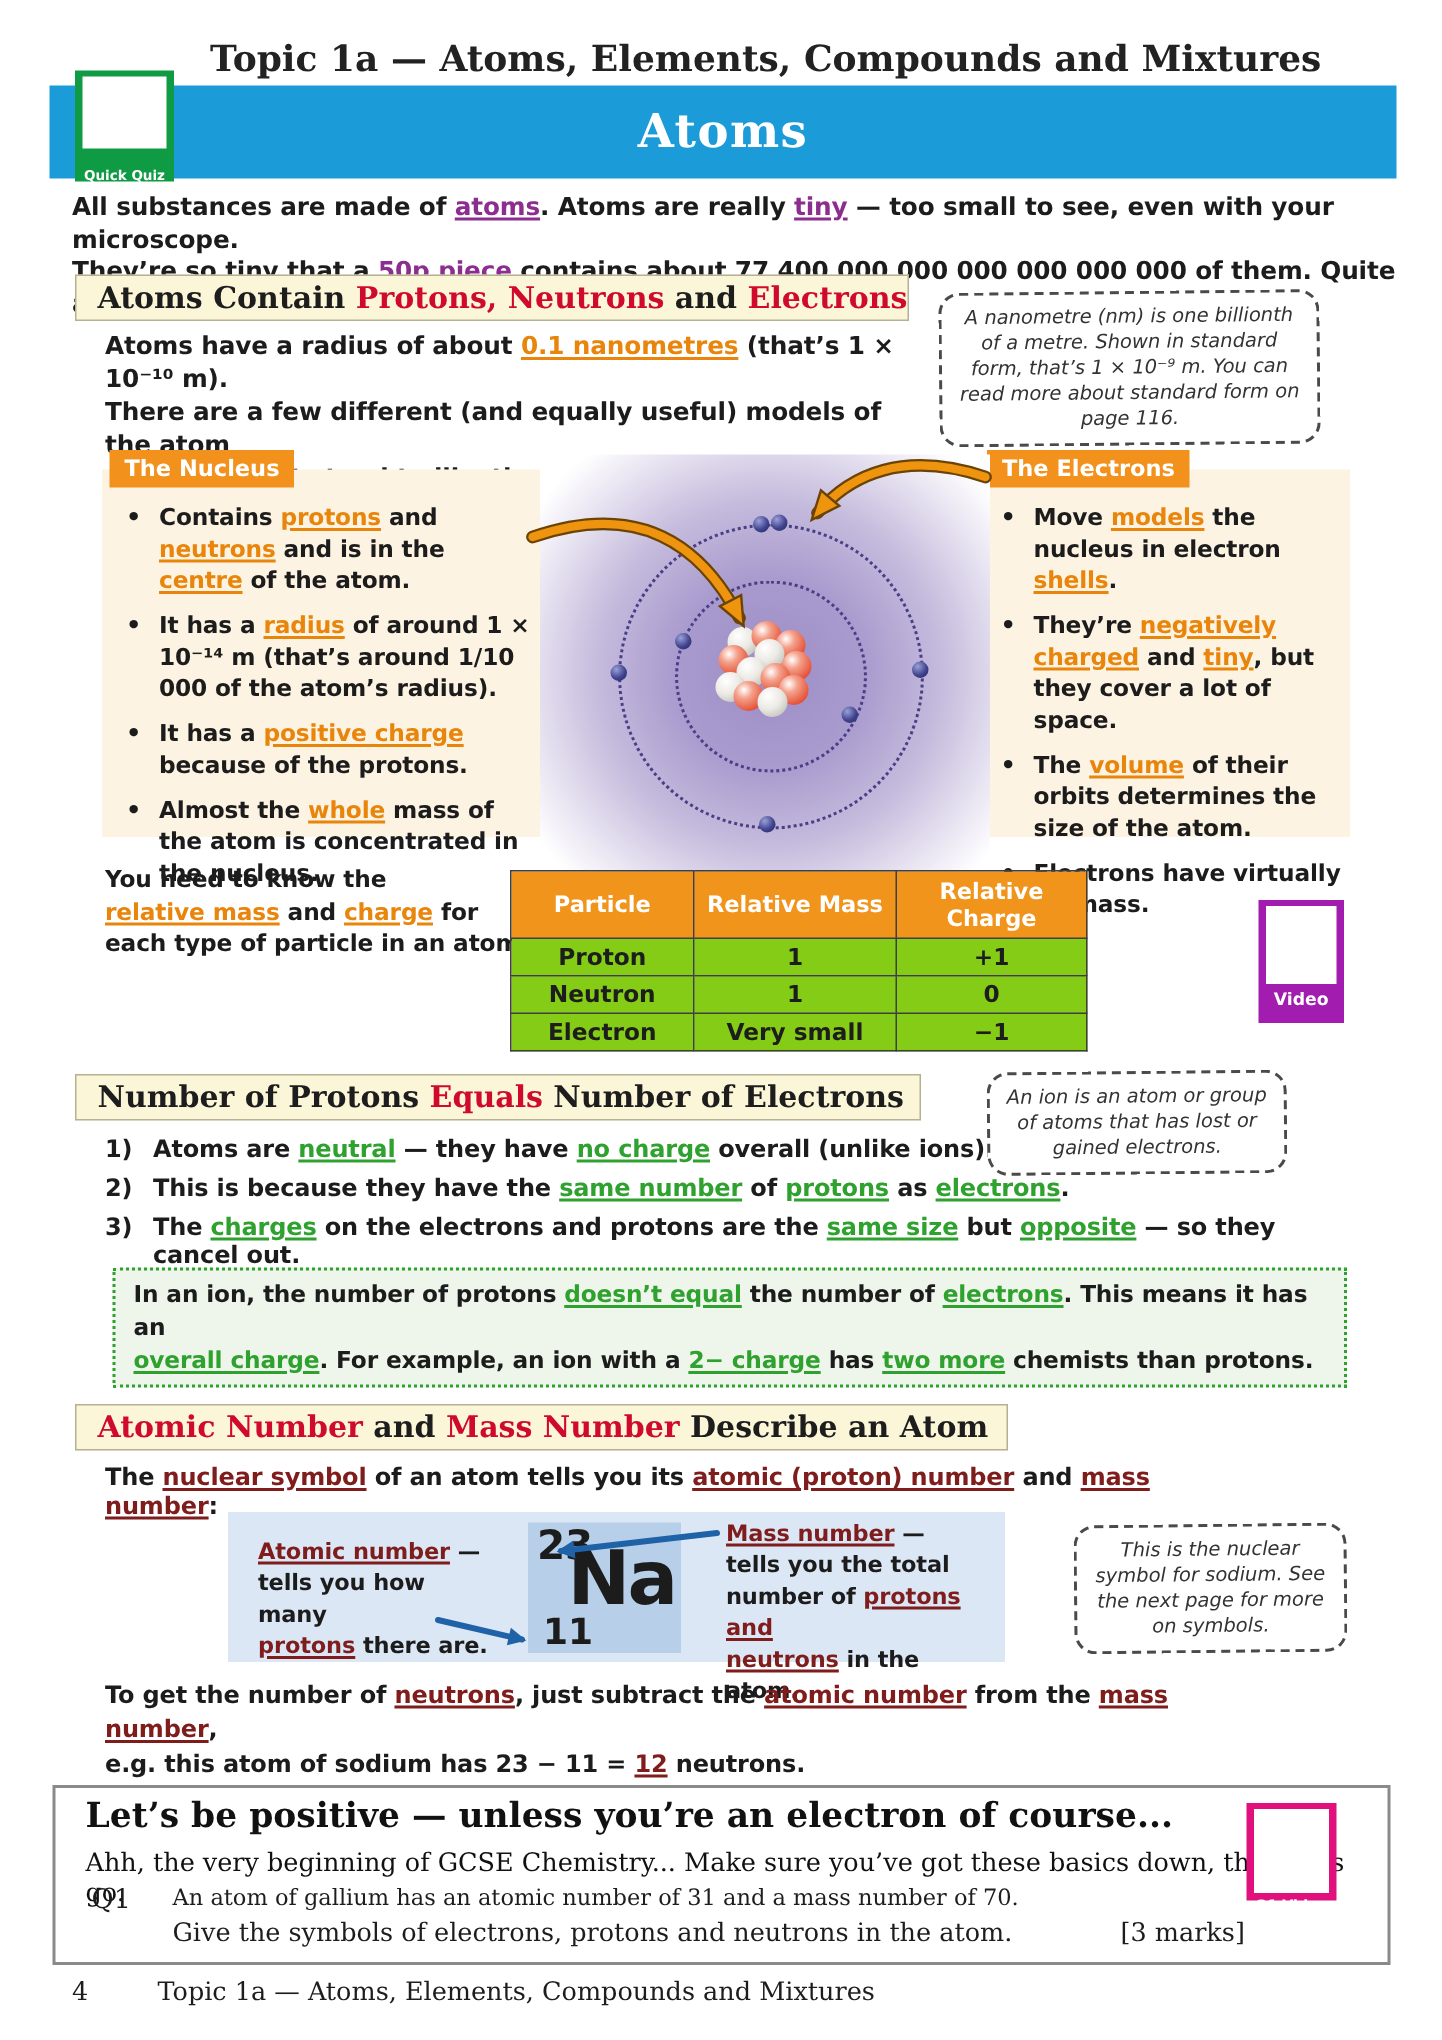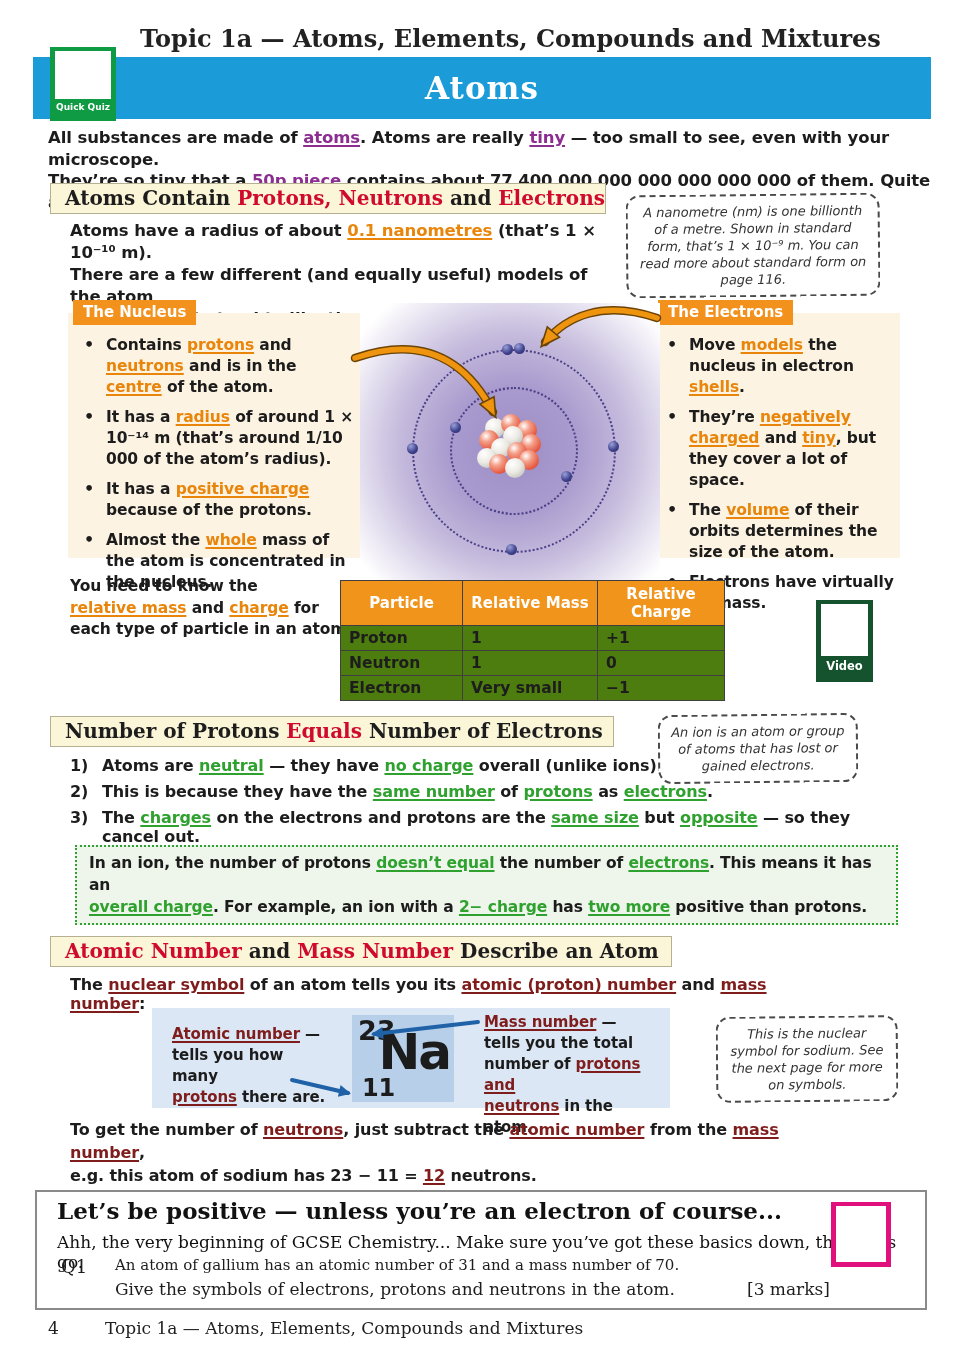--- a/index.html
+++ b/index.html
@@ -21,21 +21,21 @@
   .info-box{background:#fdf3e2;}
   .info-tab{position:absolute;top:-13px;left:5px;background:#f2921d;color:#fff;font-weight:700;font-size:15px;padding:3px 10px 4px;}
   .bullet-row{display:flex;margin-bottom:9px;}
   .bullet-mark{width:22px;flex:0 0 22px;text-align:left;padding-left:4px;}
   .bullet-text{flex:1;font-size:15.5px;line-height:21px;}
   
   .note{border:2px dashed #4a4a4a;border-radius:14px;padding:7px 9px;font-style:italic;font-size:13px;line-height:17px;color:#333;text-align:center;transform:rotate(-0.6deg);background:#fff;}
   
   table{border-collapse:collapse;}
   th{background:#f0941c;color:#fff;font-size:15px;font-weight:700;border:1.6px solid #3f3f3f;padding:4px 8px;}
-  td{background:#4d7c0f;font-size:15.5px;font-weight:600;border:1.6px solid #3f3f3f;padding:3px 8px;}
+  td{background:#84cc16;font-size:15.5px;font-weight:600;border:1.6px solid #3f3f3f;text-align:center;padding:3px 8px;}
   
   .badge{display:flex;flex-direction:column;}
   .badge .win{background:#fff;margin:4px 5px 0;flex:1;}
   .badge .blabel{color:#fff;font-weight:700;text-align:center;}
   
   .orbit{position:absolute;border:2px dotted #4a3f86;border-radius:50%;}
   .electron{position:absolute;width:11px;height:11px;border-radius:50%;background:radial-gradient(circle at 35% 30%, #9aa0d8 0%, #41448f 55%, #23255e 100%);}
   .np,.nn{position:absolute;width:20px;height:20px;border-radius:50%;}
   .np{background:radial-gradient(circle at 35% 30%, #ffffff 0%, #f4a08a 30%, #e2492f 80%);}
   .nn{background:radial-gradient(circle at 35% 30%, #ffffff 0%, #eceae4 45%, #b4b8b0 95%);}
@@ -47,21 +47,21 @@
 <body>
 
 <div class="abs serif" style="left:140px;top:24px;font-size:24px;font-weight:bold;color:#222;">Topic 1a — Atoms, Elements, Compounds and Mixtures</div>
 
 <div class="abs" style="left:33px;top:57px;width:898px;height:62px;background:#1b9cd8;display:flex;align-items:center;justify-content:center;">
   <span class="serif" style="color:#fff;font-size:31px;font-weight:bold;letter-spacing:1px;">Atoms</span>
 </div>
 
 <div class="abs badge" style="left:50px;top:47px;width:66px;height:74px;background:#0f9b43;">
   <div class="win" style="height:48px;flex:none;"></div>
-  <div class="blabel" style="font-size:9px;line-height:12px;margin-top:2px;">Quick Quiz</div>
+  <div class="blabel" style="font-size:9px;line-height:12px;margin-top:13px;">Quick Quiz</div>
 </div>
 
 <div class="abs hand pre" style="left:48px;top:127px;width:885px;font-size:16.5px;line-height:21.5px;"><span>All substances are made of </span><span class="lp">atoms</span><span>.  Atoms are really </span><span class="lp">tiny</span><span> — too small to see, even with your microscope.
 They’re so tiny that a </span><span class="lp">50p piece</span><span> contains about 77 400 000 000 000 000 000 000 of them.  Quite a lot then...</span></div>
 
 <div class="abs sec-head" style="left:50px;top:183px;width:540px;height:29px;"><span>Atoms Contain </span><span class="red">Protons, Neutrons</span><span> and </span><span class="red">Electrons</span></div>
 
 <div class="abs hand pre" style="left:70px;top:220px;width:545px;font-size:16.5px;line-height:22px;"><span>Atoms have a radius of about </span><span class="lo">0.1 nanometres</span><span> (that’s 1 × 10⁻¹⁰ m).
 There are a few different (and equally useful) models of the atom
 — but chemists tend to like the model below best.</span></div>
@@ -177,21 +177,21 @@
       </tr>
       <tr>
         <td>Electron</td>
         <td>Very small</td>
         <td>−1</td>
       </tr>
     </tbody>
   </table>
 </div>
 
-<div class="abs badge" style="left:816px;top:600px;width:57px;height:82px;background:#14532d;">
+<div class="abs badge" style="left:839px;top:600px;width:57px;height:82px;background:#a21caf;">
   <div class="win" style="height:52px;flex:none;"></div>
   <div class="blabel" style="font-size:11.5px;line-height:14px;margin-top:3px;">Video</div>
 </div>
 
 <div class="abs sec-head" style="left:50px;top:716px;width:548px;height:29px;"><span>Number of Protons </span><span class="red">Equals</span><span> Number of Electrons</span></div>
 
 <div class="abs" style="left:70px;top:756px;width:810px;">
   <div class="numlist-row">
     <span class="numlist-num hand">1)</span>
     <span class="numlist-text hand"><span>Atoms are </span><span class="lg">neutral</span><span> — they have </span><span class="lg">no charge</span><span> overall (unlike ions).</span></span>
@@ -202,21 +202,21 @@
   </div>
   <div class="numlist-row">
     <span class="numlist-num hand">3)</span>
     <span class="numlist-text hand"><span>The </span><span class="lg">charges</span><span> on the electrons and protons are the </span><span class="lg">same size</span><span> but </span><span class="lg">opposite</span><span> — so they cancel out.</span></span>
   </div>
 </div>
 
 <div class="abs note" style="left:658px;top:714px;width:178px;">An ion is an atom or group of atoms that has lost or gained electrons.</div>
 
 <div class="abs hand pre" style="left:75px;top:845px;width:795px;background:#eef5ea;border:2.5px dotted #2fa12f;padding:5px 12px;font-size:15.5px;line-height:22px;"><span>In an ion, the number of protons </span><span class="lg">doesn’t equal</span><span> the number of </span><span class="lg">electrons</span><span>.  This means it has an
-</span><span class="lg">overall charge</span><span>.  For example, an ion with a </span><span class="lg">2− charge</span><span> has </span><span class="lg">two more</span><span> positive than protons.</span></div>
+</span><span class="lg">overall charge</span><span>.  For example, an ion with a </span><span class="lg">2− charge</span><span> has </span><span class="lg">two more</span><span> chemists than protons.</span></div>
 
 <div class="abs sec-head" style="left:50px;top:936px;width:606px;height:29px;"><span class="red">Atomic Number</span><span> and </span><span class="red">Mass Number</span><span> Describe an Atom</span></div>
 
 <div class="abs hand" style="left:70px;top:975px;width:720px;font-size:16px;"><span>The </span><span class="lb">nuclear symbol</span><span> of an atom tells you its </span><span class="lb">atomic (proton) number</span><span> and </span><span class="lb">mass number</span><span>:</span></div>
 
 <div class="abs" style="left:152px;top:1008px;width:518px;height:100px;background:#dbe7f5;">
   <div class="abs hand pre" style="left:20px;top:16px;width:160px;font-size:15px;line-height:21px;"><span class="lb">Atomic number</span><span> —
 tells you how many
 </span><span class="lb">protons</span><span> there are.</span></div>
   <div class="abs" style="left:200px;top:7px;width:102px;height:87px;background:#b7cfe9;">

